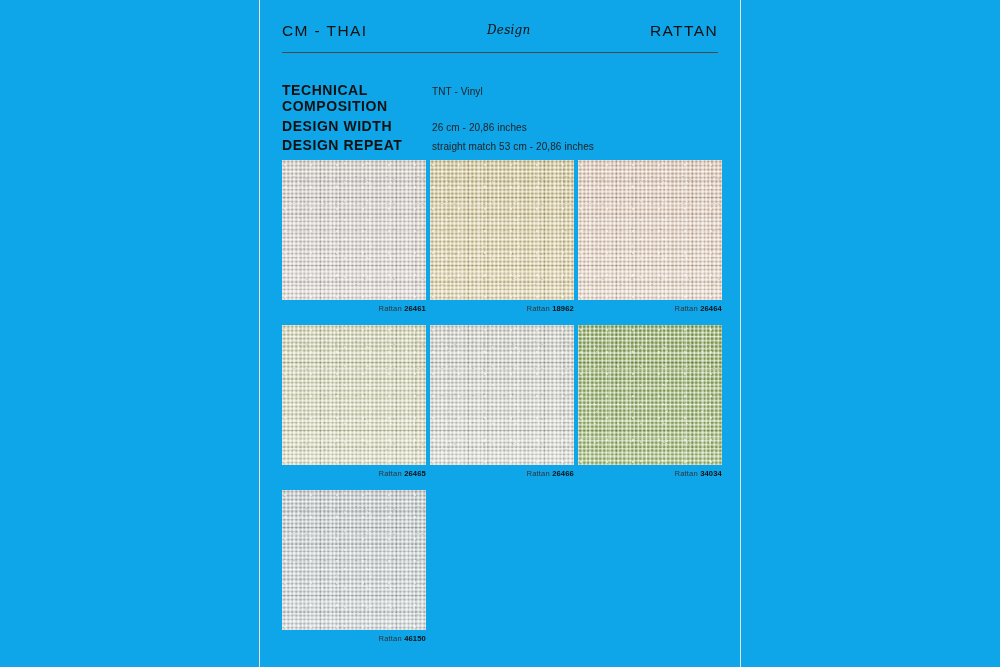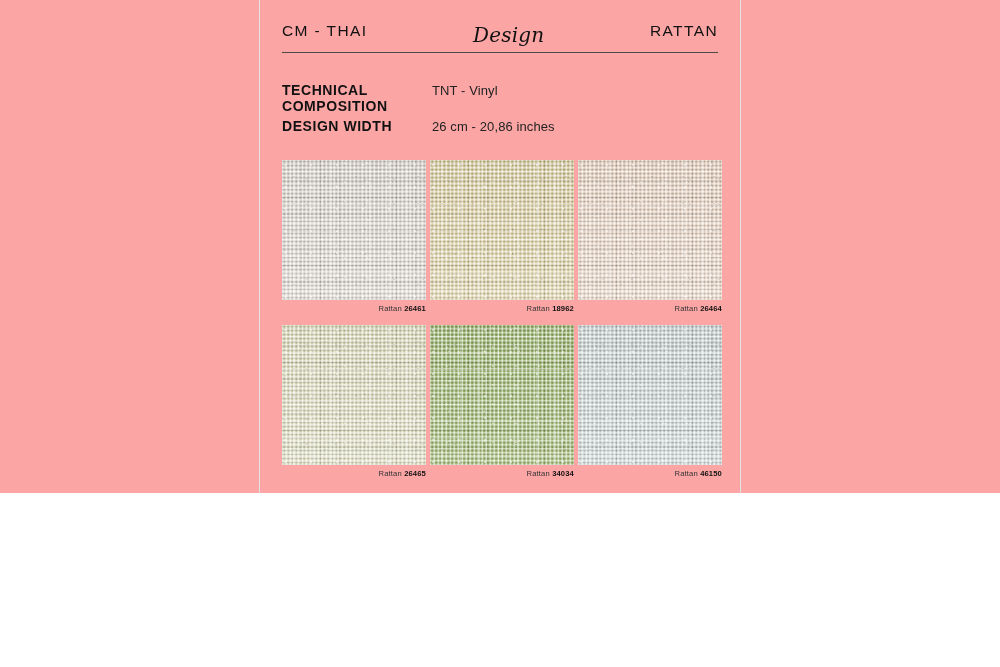--- a/index.html
+++ b/index.html
@@ -10,22 +10,22 @@
   body {
     width: 1000px;
     height: 667px;
     font-family: "Liberation Sans", sans-serif;
     color: #1a1a1a;
     overflow: hidden;
   }
   .page {
     position: relative;
     width: 1000px;
-    height: 493px;
-    background: #fca5a5;
+    height: 667px;
+    background: #0ea5e9;
   }
   
   .rule {
     position: absolute;
     top: 0;
     bottom: 0;
     width: 1px;
     background: #e2e2e2;
   }
   .rule.left  { left: 259px; }
@@ -53,21 +53,21 @@
   .brand {
     font-size: 15.5px;
     letter-spacing: 1.4px;
     font-weight: 400;
     color: #111;
     white-space: nowrap;
   }
   .script {
     font-family: "DejaVu Serif", serif;
     font-style: italic;
-    font-size: 20px;
+    font-size: 12px;
     color: #111;
     letter-spacing: .2px;
     margin-top: 1px;
   }
   .collection {
     font-size: 15.5px;
     letter-spacing: 1.4px;
     color: #111;
     white-space: nowrap;
   }
@@ -94,21 +94,21 @@
   }
   .spec-label {
     width: 150px;
     font-size: 14px;
     font-weight: 700;
     letter-spacing: .55px;
     color: #111;
     text-transform: uppercase;
   }
   .spec-value {
-    font-size: 13px;
+    font-size: 10px;
     color: #222;
     letter-spacing: .1px;
   }
 
   
   .grid {
     position: absolute;
     left: 22px;
     top: 160px;
     width: 440px;
@@ -224,20 +224,24 @@
 
     <div class="specs">
       <div class="spec-row">
         <div class="spec-label">TECHNICAL COMPOSITION</div>
         <div class="spec-value">TNT - Vinyl</div>
       </div>
       <div class="spec-row">
         <div class="spec-label">DESIGN WIDTH</div>
         <div class="spec-value">26 cm - 20,86 inches</div>
       </div>
+      <div class="spec-row">
+        <div class="spec-label">DESIGN REPEAT</div>
+        <div class="spec-value">straight match 53 cm - 20,86 inches</div>
+      </div>
     </div>
 
     <div class="grid">
 
       <div class="cell">
         <div class="swatch" style="background-color: rgb(207, 201, 194); background-image: linear-gradient(0deg, rgb(221, 216, 210) 0%, rgb(207, 201, 194) 100%);">
           <div class="weave slub-v" style="background-color: transparent;"></div>
           <div class="weave slub-h"></div>
           <div class="weave v"></div>
           <div class="weave h"></div>
@@ -284,20 +288,33 @@
           <div class="weave v"></div>
           <div class="weave h"></div>
           <div class="weave speck"></div>
         </div>
         <div class="caption">
           <span>Rattan</span>
           <span class="code">26465</span>
         </div>
       </div>
 
+      <div class="cell">
+        <div class="swatch" style="background-color: rgb(205, 205, 198); background-image: linear-gradient(0deg, rgb(219, 219, 213) 0%, rgb(205, 205, 198) 100%);">
+          <div class="weave slub-v" style="background-color: transparent;"></div>
+          <div class="weave slub-h"></div>
+          <div class="weave v"></div>
+          <div class="weave h"></div>
+          <div class="weave speck"></div>
+        </div>
+        <div class="caption">
+          <span>Rattan</span>
+          <span class="code">26466</span>
+        </div>
+      </div>
 
       <div class="cell">
         <div class="swatch" style="background-color: rgb(143, 170, 98); background-image: linear-gradient(0deg, rgb(163, 187, 121) 0%, rgb(143, 170, 98) 100%);">
           <div class="weave slub-v" style="background-color: transparent;"></div>
           <div class="weave slub-h"></div>
           <div class="weave v"></div>
           <div class="weave h"></div>
           <div class="weave speck"></div>
         </div>
         <div class="caption">

